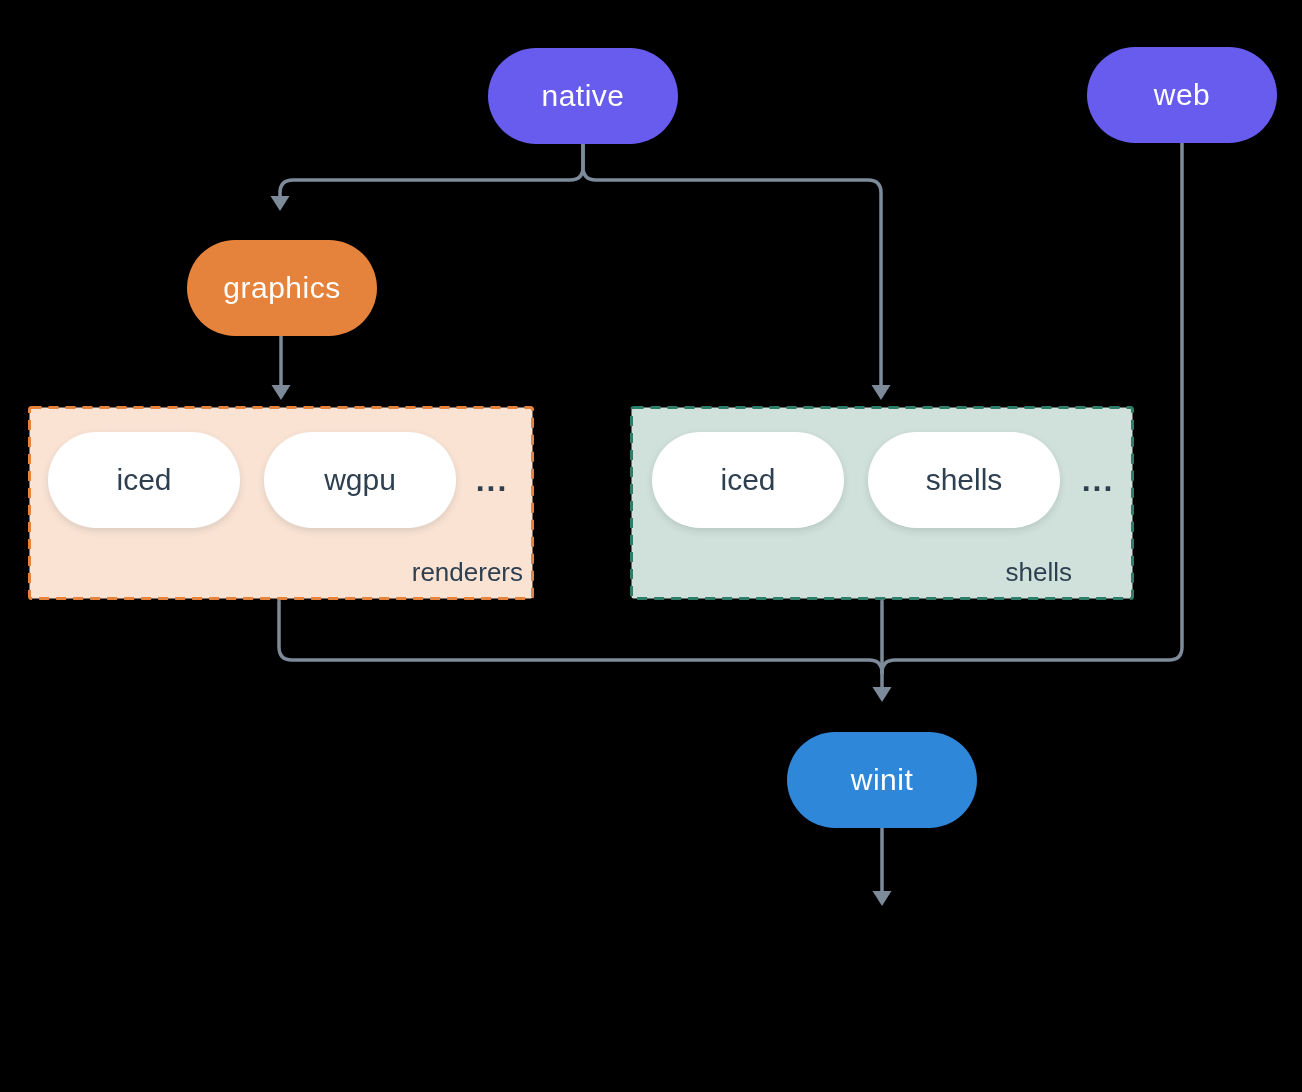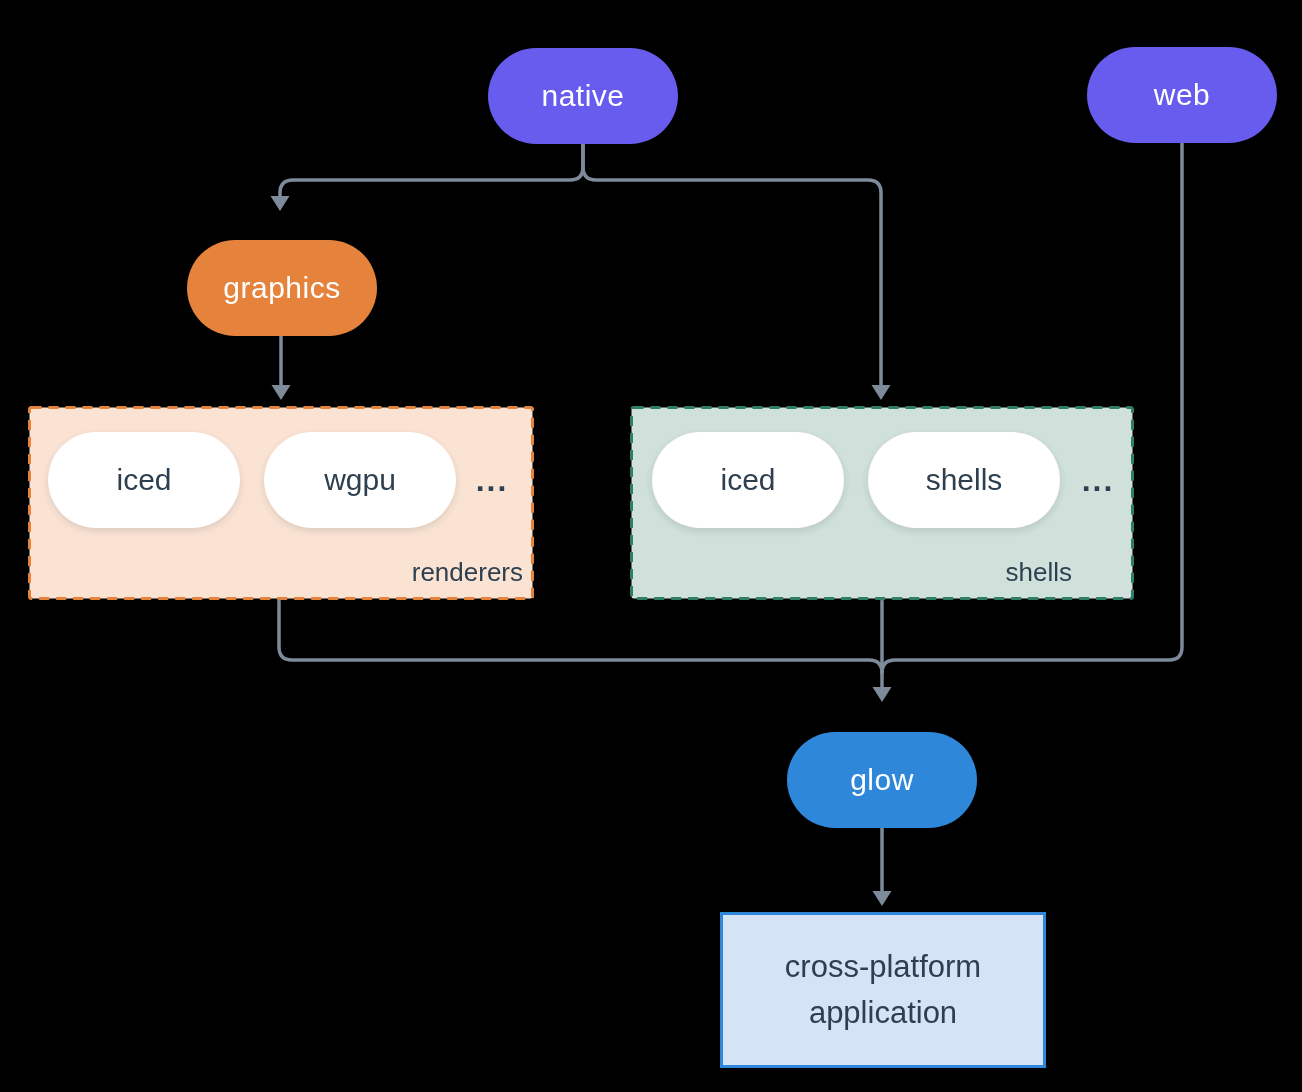--- a/index.html
+++ b/index.html
@@ -118,21 +118,17 @@
   <div class="item-pill" id="pill-winit">
     <span>iced</span>
   </div>
   <div class="item-pill" id="pill-glutin">
     <span>shells</span>
   </div>
   <div class="ellipsis" id="ellipsis-shells">...</div>
   <div class="group-label" id="label-shells">shells</div>
 
   <div class="pill" id="node-iced">
-    <span>glow</span>
+    <span>winit</span>
   </div>
 
-  <div class="app-box">
-    <span>cross-platform</span>
-    <span>application</span>
-  </div>
 
 </div>
 
 </body></html>

